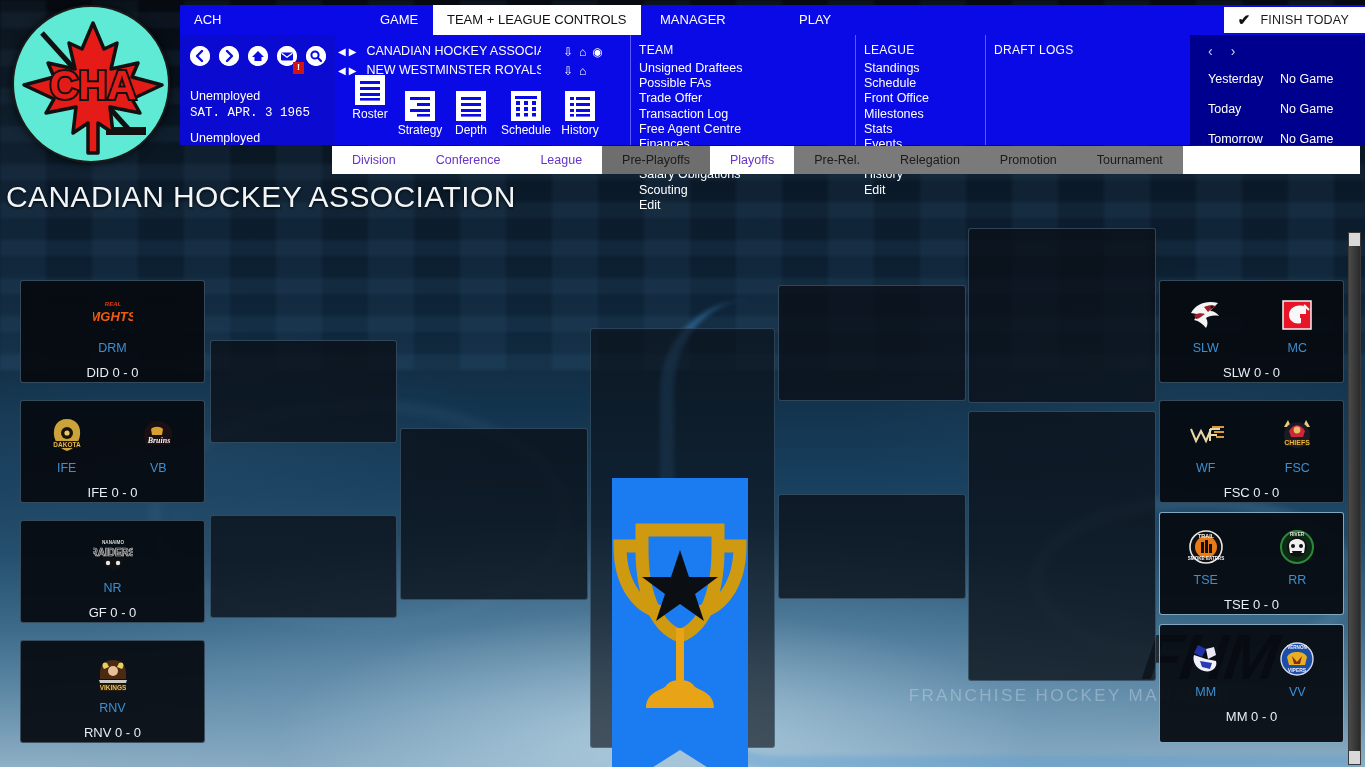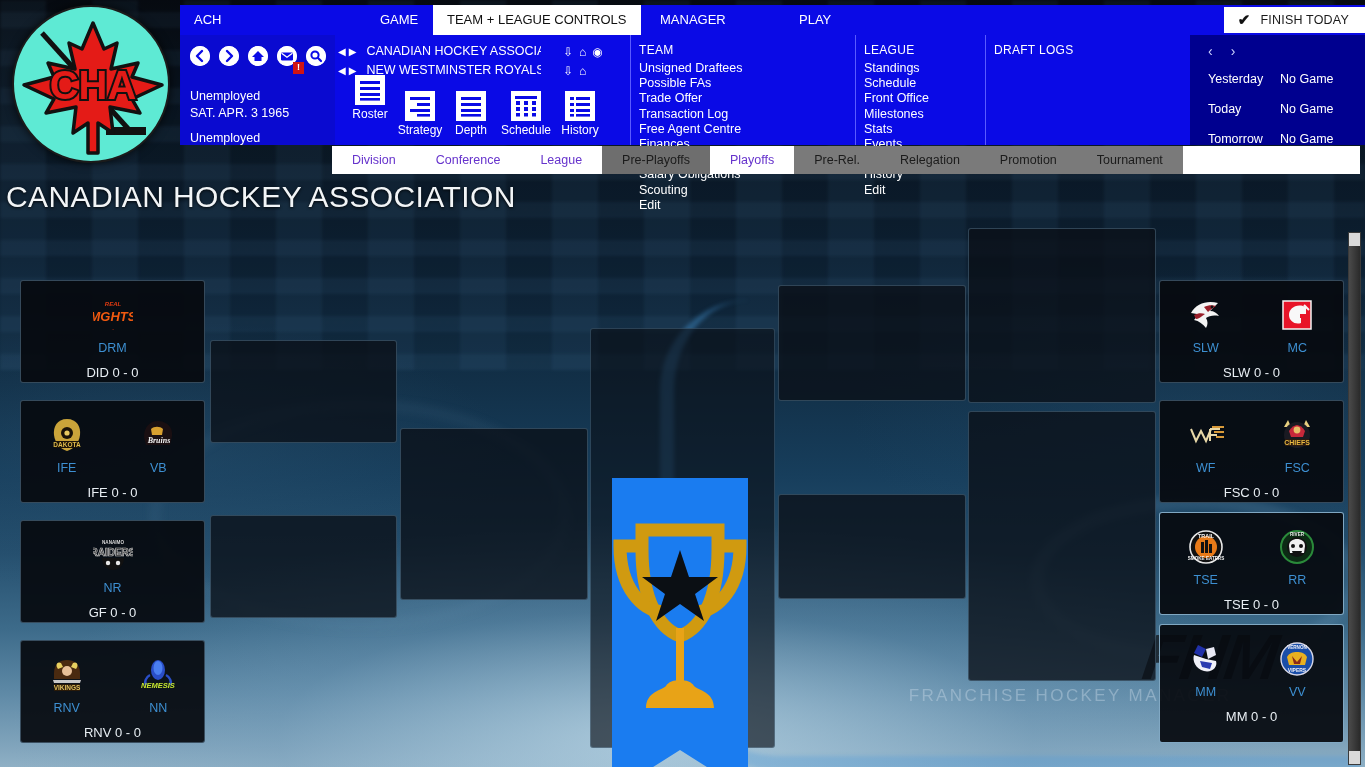--- a/index.html
+++ b/index.html
@@ -317,32 +317,20 @@
                 <path d="M7 18 C7 9 13 5 20 5 C27 5 33 9 33 18 L33 24 L7 24 Z" fill="#4a2a10"></path>
                 <path d="M11 14 C8 10 10 6 14 8 L16 12 Z" fill="#e8d060"></path>
                 <path d="M29 14 C32 10 30 6 26 8 L24 12 Z" fill="#e8d060"></path>
                 <circle cx="20" cy="16" r="5" fill="#e8c098"></circle>
                 <path d="M6 25 L34 25 L33 28 L7 28 Z" fill="#c8c8c8"></path>
                 <rect x="7" y="29" width="26" height="7" fill="#2a1a08"></rect>
                 <text x="20" y="35" font-size="6.5" fill="#e0c060" text-anchor="middle" font-family="Liberation Sans, sans-serif" font-weight="bold">VIKINGS</text>
               </svg>
             </div>
             <div class="abbr">RNV</div>
-          </div>
-          <div class="team">
-            <div class="logo">
-              <svg width="40" height="40" viewBox="0 0 40 40">
-                <ellipse cx="20" cy="15" rx="7" ry="10" fill="#2a4ec8"></ellipse>
-                <ellipse cx="20" cy="13" rx="4.5" ry="7" fill="#4a7ef0"></ellipse>
-                <path d="M12 20 C8 22 6 27 8 30" stroke="#2a4ec8" stroke-width="2.4" fill="none"></path>
-                <path d="M28 20 C32 22 34 27 32 30" stroke="#2a4ec8" stroke-width="2.4" fill="none"></path>
-                <text x="20" y="33" font-size="7.5" fill="#c8e830" text-anchor="middle" font-family="Liberation Sans, sans-serif" font-weight="bold" font-style="italic">NEMESIS</text>
-              </svg>
-            </div>
-            <div class="abbr">NN</div>
           </div>
         </div>
         <div class="score">RNV 0 - 0</div>
       </div>
   </div>
 
   <div class="bcol" style="left:210px;width:187px;">
     <div class="matchcard empty" style="left:0;top:112px;width:187px;height:103px;"></div>
     <div class="matchcard empty" style="left:0;top:287px;width:187px;height:103px;"></div>
   </div>
@@ -563,21 +551,21 @@
       </div>
       <div class="navicon">
         <svg width="20" height="20" viewBox="0 0 20 20">
             <circle cx="10" cy="10" r="10" fill="#fff"></circle>
             <circle cx="9" cy="9" r="3.6" stroke="#0a0ae6" stroke-width="2" fill="none"></circle>
             <line x1="11.8" y1="11.8" x2="15" y2="15" stroke="#0a0ae6" stroke-width="2.2" stroke-linecap="round"></line>
           </svg>
       </div>
     </div>
     <div class="pl-text" style="top:54px;">Unemployed</div>
-    <div class="pl-text" style="top:71px;">SAT. APR. 3 1965</div>
+    <div class="pl-text" style="top:71px;font-family:Liberation Mono, monospace;">SAT. APR. 3 1965</div>
     <div class="pl-text" style="top:96px;">Unemployed</div>
   </div>
 
   <div id="panel-team">
     <div class="teamrow" style="top:9px;">
       <span class="arrowpair">◀▶</span>
       <span class="tname">CANADIAN HOCKEY ASSOCIATI</span>
     </div>
     <div class="rowicons" style="left:225px; top:10px;">
       <span>⇩</span>

